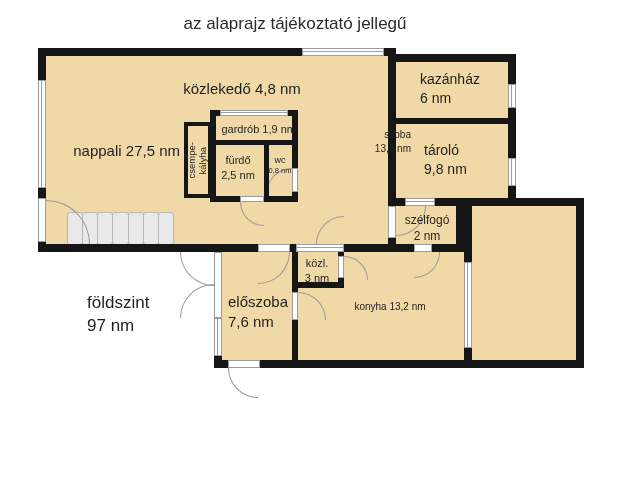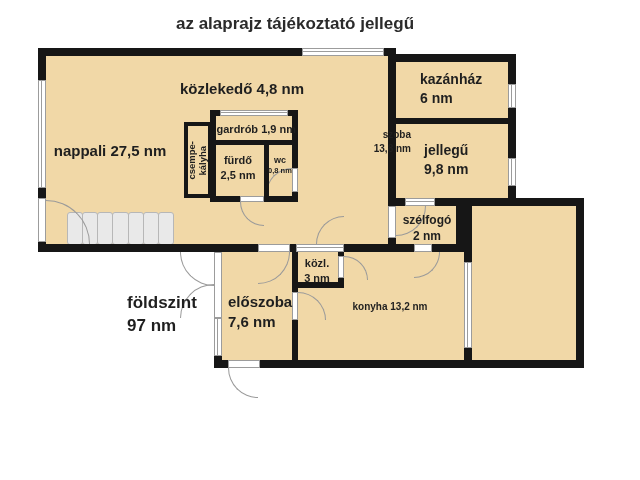--- a/index.html
+++ b/index.html
@@ -1,42 +1,42 @@
 <!DOCTYPE html>
 <html style="--floor: #f1d8a7; --wall: #161616; --winf: #9c9c9c; --door: #9a9a9a; --stairfill: #e9e9e9; --stairbrd: #b7b7b7; --text: #1f1f1f; --bg: #ffffff;"><head>
 <meta charset="utf-8">
 <style>
   :root{
     --floor:#f1d8a7; --wall:#161616; --winf:#9c9c9c; --door:#9a9a9a;
     --stairfill:#e9e9e9; --stairbrd:#b7b7b7; --text:#1f1f1f; --bg:#ffffff;
   }
   html,body{margin:0;padding:0;}
   body{width:640px;height:480px;background:var(--bg);font-family:"Liberation Sans",sans-serif;position:relative;overflow:hidden;}
-  #plan{position:absolute;inset:0;font-weight:bold;}
+  #plan{position:absolute;inset:0;}
   .f{position:absolute;background:var(--floor);z-index:1;}
   .w{position:absolute;background:var(--wall);z-index:3;}
   .winH,.winV,.jamb{position:absolute;background:#fff;border:1px solid var(--winf);box-sizing:border-box;z-index:4;}
   .winH::after{content:"";position:absolute;left:0;right:0;top:50%;margin-top:-1px;height:1px;background:var(--winf);}
   .winV::after{content:"";position:absolute;top:0;bottom:0;left:50%;margin-left:-1px;width:1px;background:var(--winf);}
   .arc{position:absolute;box-sizing:border-box;z-index:2;}
   .arc.tr{border-top:1px solid var(--door);border-right:1px solid var(--door);border-top-right-radius:100%;}
   .arc.br{border-bottom:1px solid var(--door);border-right:1px solid var(--door);border-bottom-right-radius:100%;}
   .arc.bl{border-bottom:1px solid var(--door);border-left:1px solid var(--door);border-bottom-left-radius:100%;}
   .arc.tl{border-top:1px solid var(--door);border-left:1px solid var(--door);border-top-left-radius:100%;}
   .stairs{position:absolute;left:68px;top:212px;width:106px;height:33px;display:flex;z-index:2;}
   .step{flex:1;background:var(--stairfill);border:1px solid var(--stairbrd);border-radius:3px;margin-left:-1px;}
   .stove{position:absolute;left:184px;top:122px;width:28px;height:76px;border:4px solid var(--wall);background:var(--floor);box-sizing:border-box;z-index:3;display:flex;align-items:center;justify-content:center;}
   .lbl{position:absolute;color:var(--text);line-height:1.35;z-index:5;}
   .lbl .l1,.lbl .l2{display:block;}
   .lbl .l2:empty{display:none;}
   .vtext{writing-mode:vertical-rl;transform:rotate(180deg);font-size:9.5px;line-height:1.15;color:var(--text);text-align:center;}
   #lbl-wc .l2{font-size:7.5px;}
   #title{position:absolute;left:60px;top:14px;width:470px;text-align:center;font-size:17px;color:#2b2b2b;z-index:5;}
   #summary{position:absolute;left:87px;top:292px;font-size:17px;line-height:1.35;color:var(--text);z-index:5;}
-  #summary span{display:block;margin-left:40px;}
+  #summary span{display:block;}
 </style>
 </head>
 <body>
 
 <div id="plan">
 
   <div id="title">az alaprajz tájékoztató jellegű</div>
 
   <div class="f" style="left:42px;top:52px;width:350px;height:196px;"></div>
   <div class="f" style="left:392px;top:58px;width:120px;height:148px;"></div>
@@ -140,34 +140,34 @@
   <div class="arc br" style="left:396px;top:206px;width:30px;height:30px;"></div>
   <div class="arc br" style="left:414px;top:252px;width:26px;height:26px;"></div>
   <div class="arc tr" style="left:344px;top:256px;width:24px;height:24px;"></div>
   <div class="arc tr" style="left:298px;top:292px;width:28px;height:28px;"></div>
   <div class="arc tl" style="left:266px;top:168px;width:26px;height:26px;"></div>
   <div class="arc bl" style="left:240px;top:202px;width:24px;height:24px;"></div>
   <div class="arc bl" style="left:180px;top:252px;width:34px;height:34px;"></div>
   <div class="arc tl" style="left:180px;top:284px;width:34px;height:34px;"></div>
   <div class="arc bl" style="left:228px;top:368px;width:30px;height:30px;"></div>
 
-  <div class="lbl" style="left:40px;top:141px;width:140px;text-align:center;font-size:15px;">
+  <div class="lbl" style="left:40px;top:141px;width:140px;text-align:right;font-size:15px;">
     <span class="l1">nappali 27,5 nm</span>
 
   </div>
   <div class="lbl" style="left:162px;top:79px;width:160px;text-align:center;font-size:15px;">
     <span class="l1">közlekedő 4,8 nm</span>
 
   </div>
   <div class="lbl" style="left:420px;top:70px;width:90px;text-align:left;font-size:14px;">
     <span class="l1">kazánház</span>
     <span class="l2">6 nm</span>
   </div>
   <div class="lbl" style="left:424px;top:141px;width:90px;text-align:left;font-size:14px;">
-    <span class="l1">jellegű</span>
+    <span class="l1">tároló</span>
     <span class="l2">9,8 nm</span>
   </div>
   <div class="lbl" style="left:208px;top:122px;width:88px;text-align:right;font-size:11px;">
     <span class="l1">gardrób 1,9 nm</span>
 
   </div>
   <div class="lbl" style="left:208px;top:153px;width:60px;text-align:center;font-size:11px;">
     <span class="l1">fürdő</span>
     <span class="l2">2,5 nm</span>
   </div>

